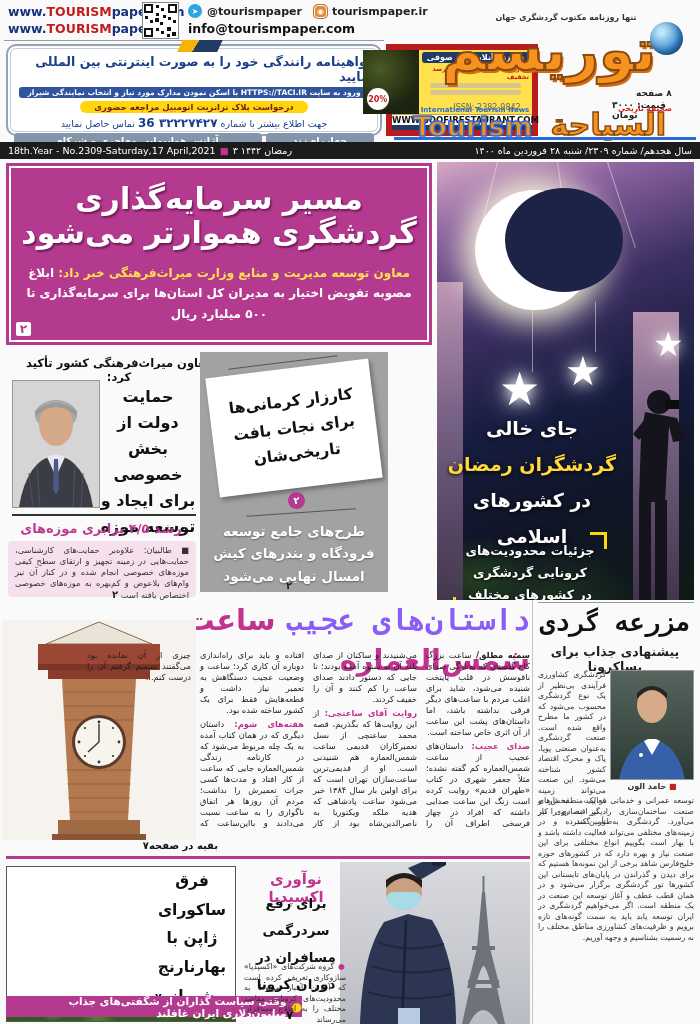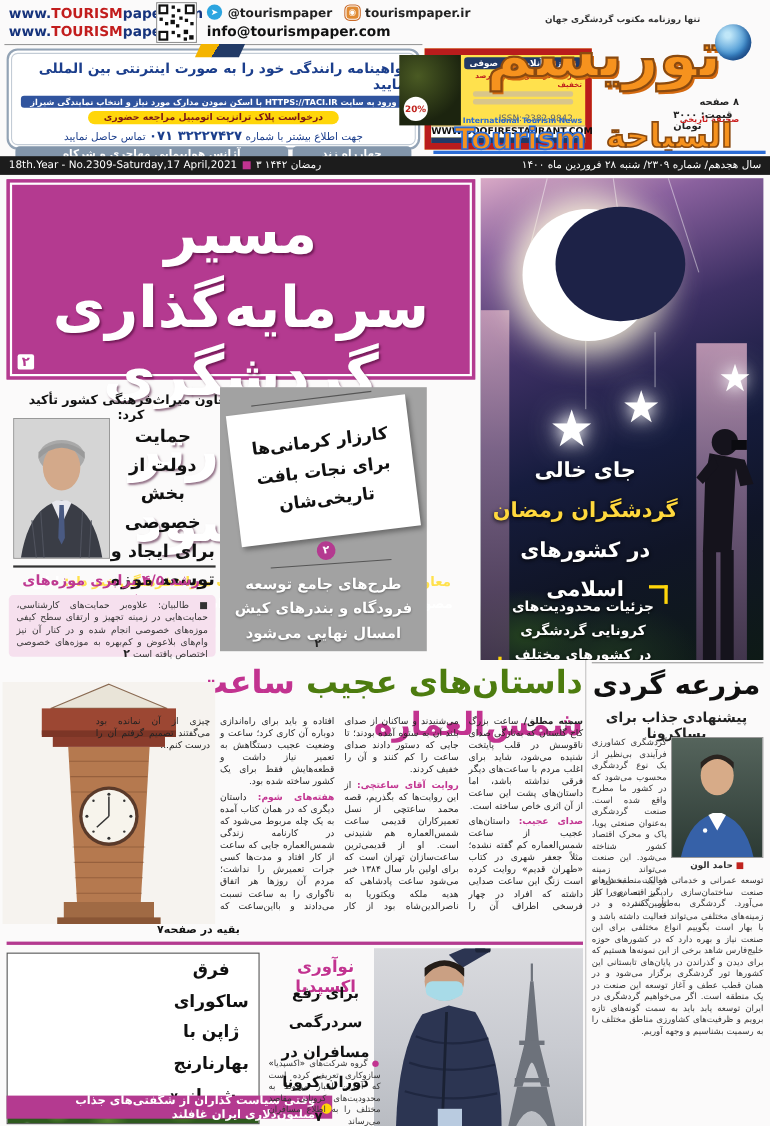--- a/index.html
+++ b/index.html
@@ -61,21 +61,21 @@
   .en-label{font-size:7px;color:#2b6bd4;font-weight:bold;}
   .mast-underline{background:#2b6bd4;height:3px;}
   
   .datebar{left:0;top:142px;width:700px;height:17px;background:#1c1c1c;color:#fff;
            display:flex;justify-content:space-between;align-items:center;padding:0 8px;font-size:9.5px;}
   .datebar .sq{color:#c23390;margin:0 4px;}
   
   .lead{background:#b43a90;border:3px solid #b43a90;}
   .lead-inner{border:2px solid #fff;width:100%;height:100%;position:relative;
               display:flex;flex-direction:column;align-items:center;padding-top:12px;}
-  .lead-h{font-size:52px;font-weight:bold;color:#fff;line-height:1.28;text-align:center;
+  .lead-h{font-size:30px;font-weight:bold;color:#fff;line-height:1.28;text-align:center;
           text-shadow:1.5px 2px 2px rgba(60,0,40,.55);}
   .lead-sub{margin-top:10px;font-size:12px;font-weight:bold;color:#fff;text-align:center;line-height:1.7;width:94%;}
   .lead-sub .y{color:#ffe14d;}
   .pgbox-w{position:absolute;left:5px;bottom:4px;background:#fff;color:#b43a90;font-weight:bold;
            font-size:12px;width:15px;text-align:center;border-radius:2px;}
   
   .ramadan{background:
      radial-gradient(90px 60px at 15% 95%, #23401f 0%, transparent 70%),
      radial-gradient(120px 80px at 45% 100%, #1d3320 0%, transparent 70%),
      linear-gradient(160deg,#d9a9c6 0%,#8a619e 14%,#3c2f63 34%,#161c3e 55%,#101527 75%,#0e1a16 100%);
@@ -112,21 +112,21 @@
         font-size:15.5px;font-weight:bold;line-height:1.7;}
   .tilt-line{position:absolute;height:1px;background:#555;}
   .badge-m{position:absolute;left:88px;top:140px;width:17px;height:17px;border-radius:50%;background:#b43a90;
            color:#fff;font-size:10px;font-weight:bold;display:flex;align-items:center;justify-content:center;
            transform:rotate(-7deg);}
   .kish{position:absolute;left:5px;top:168px;width:178px;text-align:center;color:#fff;
         font-size:13.5px;font-weight:bold;line-height:1.65;text-shadow:0 1px 2px rgba(0,0,0,.4);}
   .kish-pg{position:absolute;left:86px;top:228px;color:#222;font-weight:bold;font-size:10px;}
   
   .shams-h{font-size:29px;font-weight:bold;line-height:1.3;}
-  .shams-h .dark{color:#4d7c0f;}
+  .shams-h .dark{color:#8b5cf6;font-family:Liberation Mono, monospace;}
   .shams-h .pink{color:#c23390;}
   .shams-body{font-size:8.3px;line-height:11px;color:#222;column-count:3;column-gap:9px;}
   .shams-body p{margin:0 0 3px;}
   .lead-in{color:#c23390;font-weight:bold;}
   .author{font-weight:bold;}
   .continued{font-size:10px;font-weight:bold;color:#111;}
   .m-hr{background:#b43a90;height:2.5px;}
   
   .clock-wrap{overflow:hidden;}
   
@@ -214,21 +214,21 @@
 
   <div class="abs hdr-rule" style="left:4px;top:40px;width:380px;"></div>
 
   <div class="abs license rtl" style="left:6px;top:44px;width:376px;height:92px;">
     <div class="lic-ribbon"></div>
     <div class="lic1">گواهینامه رانندگی خود را به صورت اینترنتی بین المللی نمایید</div>
     <div class="lic2">ورود به سایت HTTPS://TACI.IR با اسکن نمودن مدارک مورد نیاز و انتخاب نمایندگی شیراز</div>
     <div class="lic3">درخواست پلاک ترانزیت اتومبیل مراجعه حضوری</div>
     <div class="lic4">
       <span>جهت اطلاع بیشتر با شماره</span>
-      <b>۳۲۲۲۷۴۲۷ ۰۷۱</b>
+      <b>۳۲۲۲۷۴۲۷ 36</b>
       <span>تماس حاصل نمایید</span>
     </div>
     <div class="lic-cells">
       <div class="lic-cell" style="flex:0 0 30%;">چهارراه زند</div>
       <div class="lic-cell" style="flex:1;">آژانس هواپیمایی مهاجری و شرکاه</div>
     </div>
   </div>
 
   <div class="abs soofi" style="left:386px;top:44px;width:152px;height:92px;">
     <div class="soofi-top">
@@ -391,21 +391,21 @@
     <p><span class="author">سمیه مطلق/ </span><span>ساعت بزرگ کاخ گلستان که به‌تازگی صدای ناقوسش در قلب پایتخت شنیده می‌شود، شاید برای اغلب مردم با ساعت‌های دیگر فرقی نداشته باشد، اما داستان‌های پشت این ساعت از آن اثری خاص ساخته است.</span></p>
     <p><span class="lead-in">صدای عجیب: </span><span>داستان‌های عجیب از ساعت شمس‌العماره کم گفته نشده؛ مثلاً جعفر شهری در کتاب «طهران قدیم» روایت کرده است زنگ این ساعت صدایی داشته که افراد در چهار فرسخی اطراف آن را می‌شنیدند و ساکنان از صدای بلند آن به ستوه آمده بودند؛ تا جایی که دستور دادند صدای ساعت را کم کنند و آن را خفیف کردند.</span></p>
     <p><span class="lead-in">روایت آقای ساعتچی: </span><span>از این روایت‌ها که بگذریم، قصه محمد ساعتچی از نسل تعمیرکاران قدیمی ساعت شمس‌العماره هم شنیدنی است. او از قدیمی‌ترین ساعت‌سازان تهران است که برای اولین بار سال ۱۳۸۴ خبر می‌شود ساعت پادشاهی که هدیه ملکه ویکتوریا به ناصرالدین‌شاه بود از کار افتاده و باید برای راه‌اندازی دوباره آن کاری کرد؛ ساعت و وضعیت عجیب دستگاهش به تعمیر نیاز داشت و قطعه‌هایش فقط برای یک کشور ساخته شده بود.</span></p>
     <p><span class="lead-in">هفته‌های شوم: </span><span>داستان دیگری که در همان کتاب آمده به یک چله مربوط می‌شود که در کارنامه زندگی شمس‌العماره جایی که ساعت از کار افتاد و مدت‌ها کسی جرات تعمیرش را نداشت؛ مردم آن روزها هر اتفاق ناگواری را به ساعت نسبت می‌دادند و بااین‌ساعت که چیزی از آن نمانده بود می‌گفتند تصمیم گرفتم آن را درست کنم...</span></p>
   </div>
   <div class="abs continued rtl" style="left:118px;top:840px;width:100px;">بقیه در صفحه۷</div>
   <div class="abs m-hr" style="left:6px;top:856px;width:524px;"></div>
 
   <div class="abs vdiv" style="left:532px;top:600px;height:424px;"></div>
   <div class="abs hdr-rule" style="left:538px;top:602px;width:156px;"></div>
-  <div class="abs farm-h rtl c" style="left:536px;top:608px;width:158px;">مزرعه گردی</div>
+  <div class="abs farm-h rtl c" style="left:536px;top:608px;width:158px;font-family:Liberation Mono, monospace;">مزرعه گردی</div>
   <div class="abs tiny rtl j" style="left:538px;top:670px;width:68px;height:112px;">گردشگری کشاورزی فرآیندی بی‌نظیر از یک نوع گردشگری محسوب می‌شود که در کشور ما مطرح واقع شده است. صنعت گردشگری به‌عنوان صنعتی پویا، پاک و محرک اقتصاد کشور شناخته می‌شود. این صنعت می‌تواند زمینه فعالیت بخش‌های دیگر اقتصادی را نیز تأمین کند.</div>
   <div class="abs farm-sub rtl c" style="left:536px;top:644px;width:158px;">پیشنهادی جذاب برای پساکرونا</div>
   <div class="abs farm-photo" style="left:610px;top:670px;width:84px;height:110px;">
     <svg width="82" height="108" viewBox="0 0 82 108">
         <rect width="82" height="108" fill="#3c4a44"></rect>
       <rect width="82" height="108" fill="url(#g0)"></rect>
         <defs>
           <linearGradient id="g0" x1="0" y1="0" x2="0" y2="1">
             <stop offset="0" stop-color="#55645c"></stop>
             <stop offset="1" stop-color="#2c3a34"></stop>

